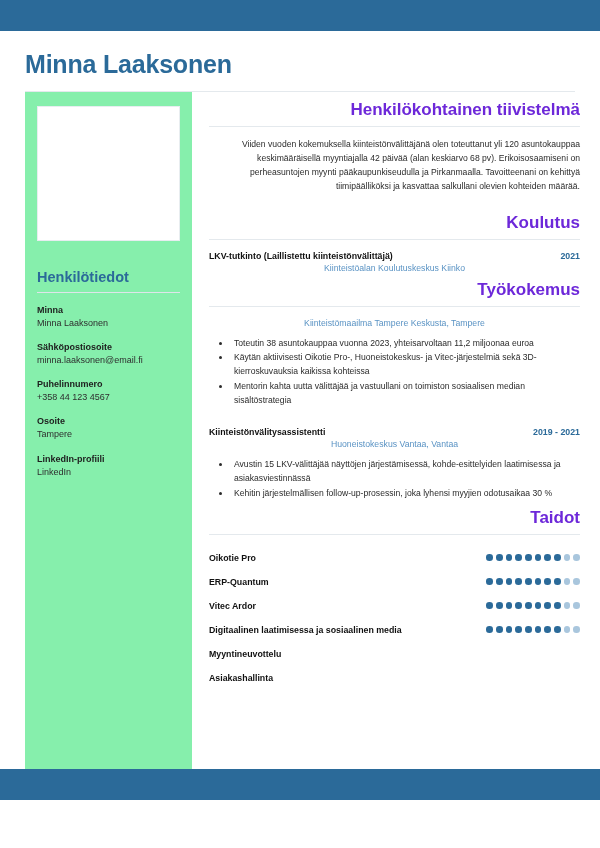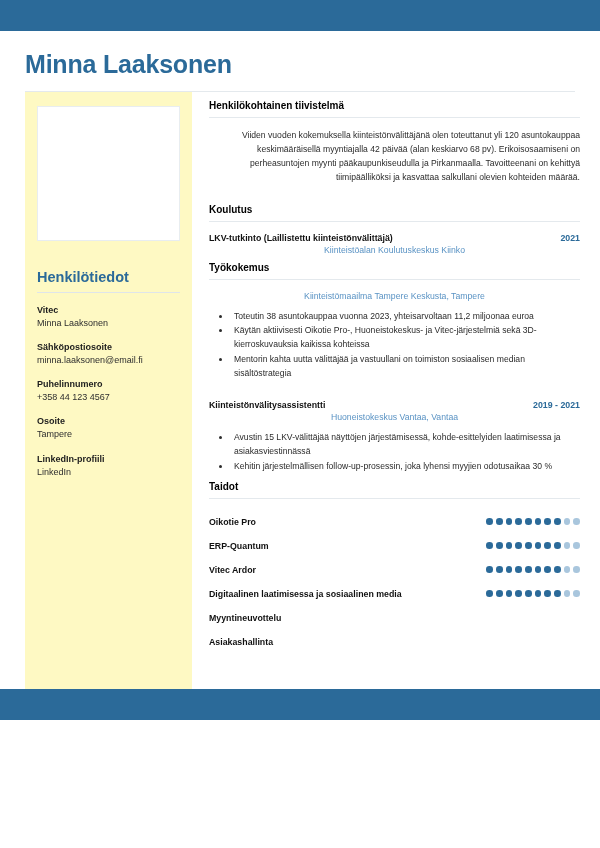--- a/index.html
+++ b/index.html
@@ -5,21 +5,21 @@
   * { box-sizing: border-box; margin: 0; padding: 0; }
   html, body {
     width: 600px;
     height: 848px;
     background: #ffffff;
     font-family: "Liberation Sans", sans-serif;
   }
   .page {
     position: relative;
     width: 600px;
-    height: 720px;
+    height: 800px;
     background: #ffffff;
     overflow: hidden;
   }
   .bar-top {
     position: absolute;
     top: 0; left: 0;
     width: 600px;
     height: 31px;
     background: #2b6a99;
   }
@@ -55,21 +55,21 @@
   }
   .columns {
     display: flex;
     align-items: flex-start;
     padding: 0;
   }
   
   .sidebar {
     width: 167px;
     margin-left: 25px;
-    background: #fef9c3;
+    background: #86efac;
     padding: 10px 12px 28px 12px;
     min-height: 680px;
   }
   .photo-frame {
     width: 143px;
     height: 135px;
     background: #ffffff;
     border: 1px solid #e8edf0;
     margin: 4px 0 28px 0;
   }
@@ -97,24 +97,25 @@
     line-height: 1.35;
     word-break: break-word;
   }
   
   .main {
     flex: 1;
     padding: 8px 20px 0 17px;
   }
   .section { margin-bottom: 6px; }
   .sec-heading {
-    color: #000000;
-    font-size: 10px;
+    color: #6d28d9;
+    font-size: 17px;
     font-weight: bold;
     margin-bottom: 6px;
+    text-align: right;
   }
   .sec-rule {
     height: 1px;
     background: #e4e9ed;
     margin-bottom: 11px;
   }
   .summary-text {
     font-size: 8.6px;
     color: #2b2b2b;
     line-height: 1.62;
@@ -193,21 +194,21 @@
     </div>
 
     <div class="columns">
 
       <aside class="sidebar">
         <div class="photo-frame"></div>
         <div class="side-heading">Henkilötiedot</div>
         <div class="side-rule"></div>
         <div id="sidebar-fields">
             <div class="field">
-              <div class="field-label">Vitec</div>
+              <div class="field-label">Minna</div>
               <div class="field-value">Minna Laaksonen</div>
             </div>
             <div class="field">
               <div class="field-label">Sähköpostiosoite</div>
               <div class="field-value">minna.laaksonen@email.fi</div>
             </div>
             <div class="field">
               <div class="field-label">Puhelinnumero</div>
               <div class="field-value">+358 44 123 4567</div>
             </div>

